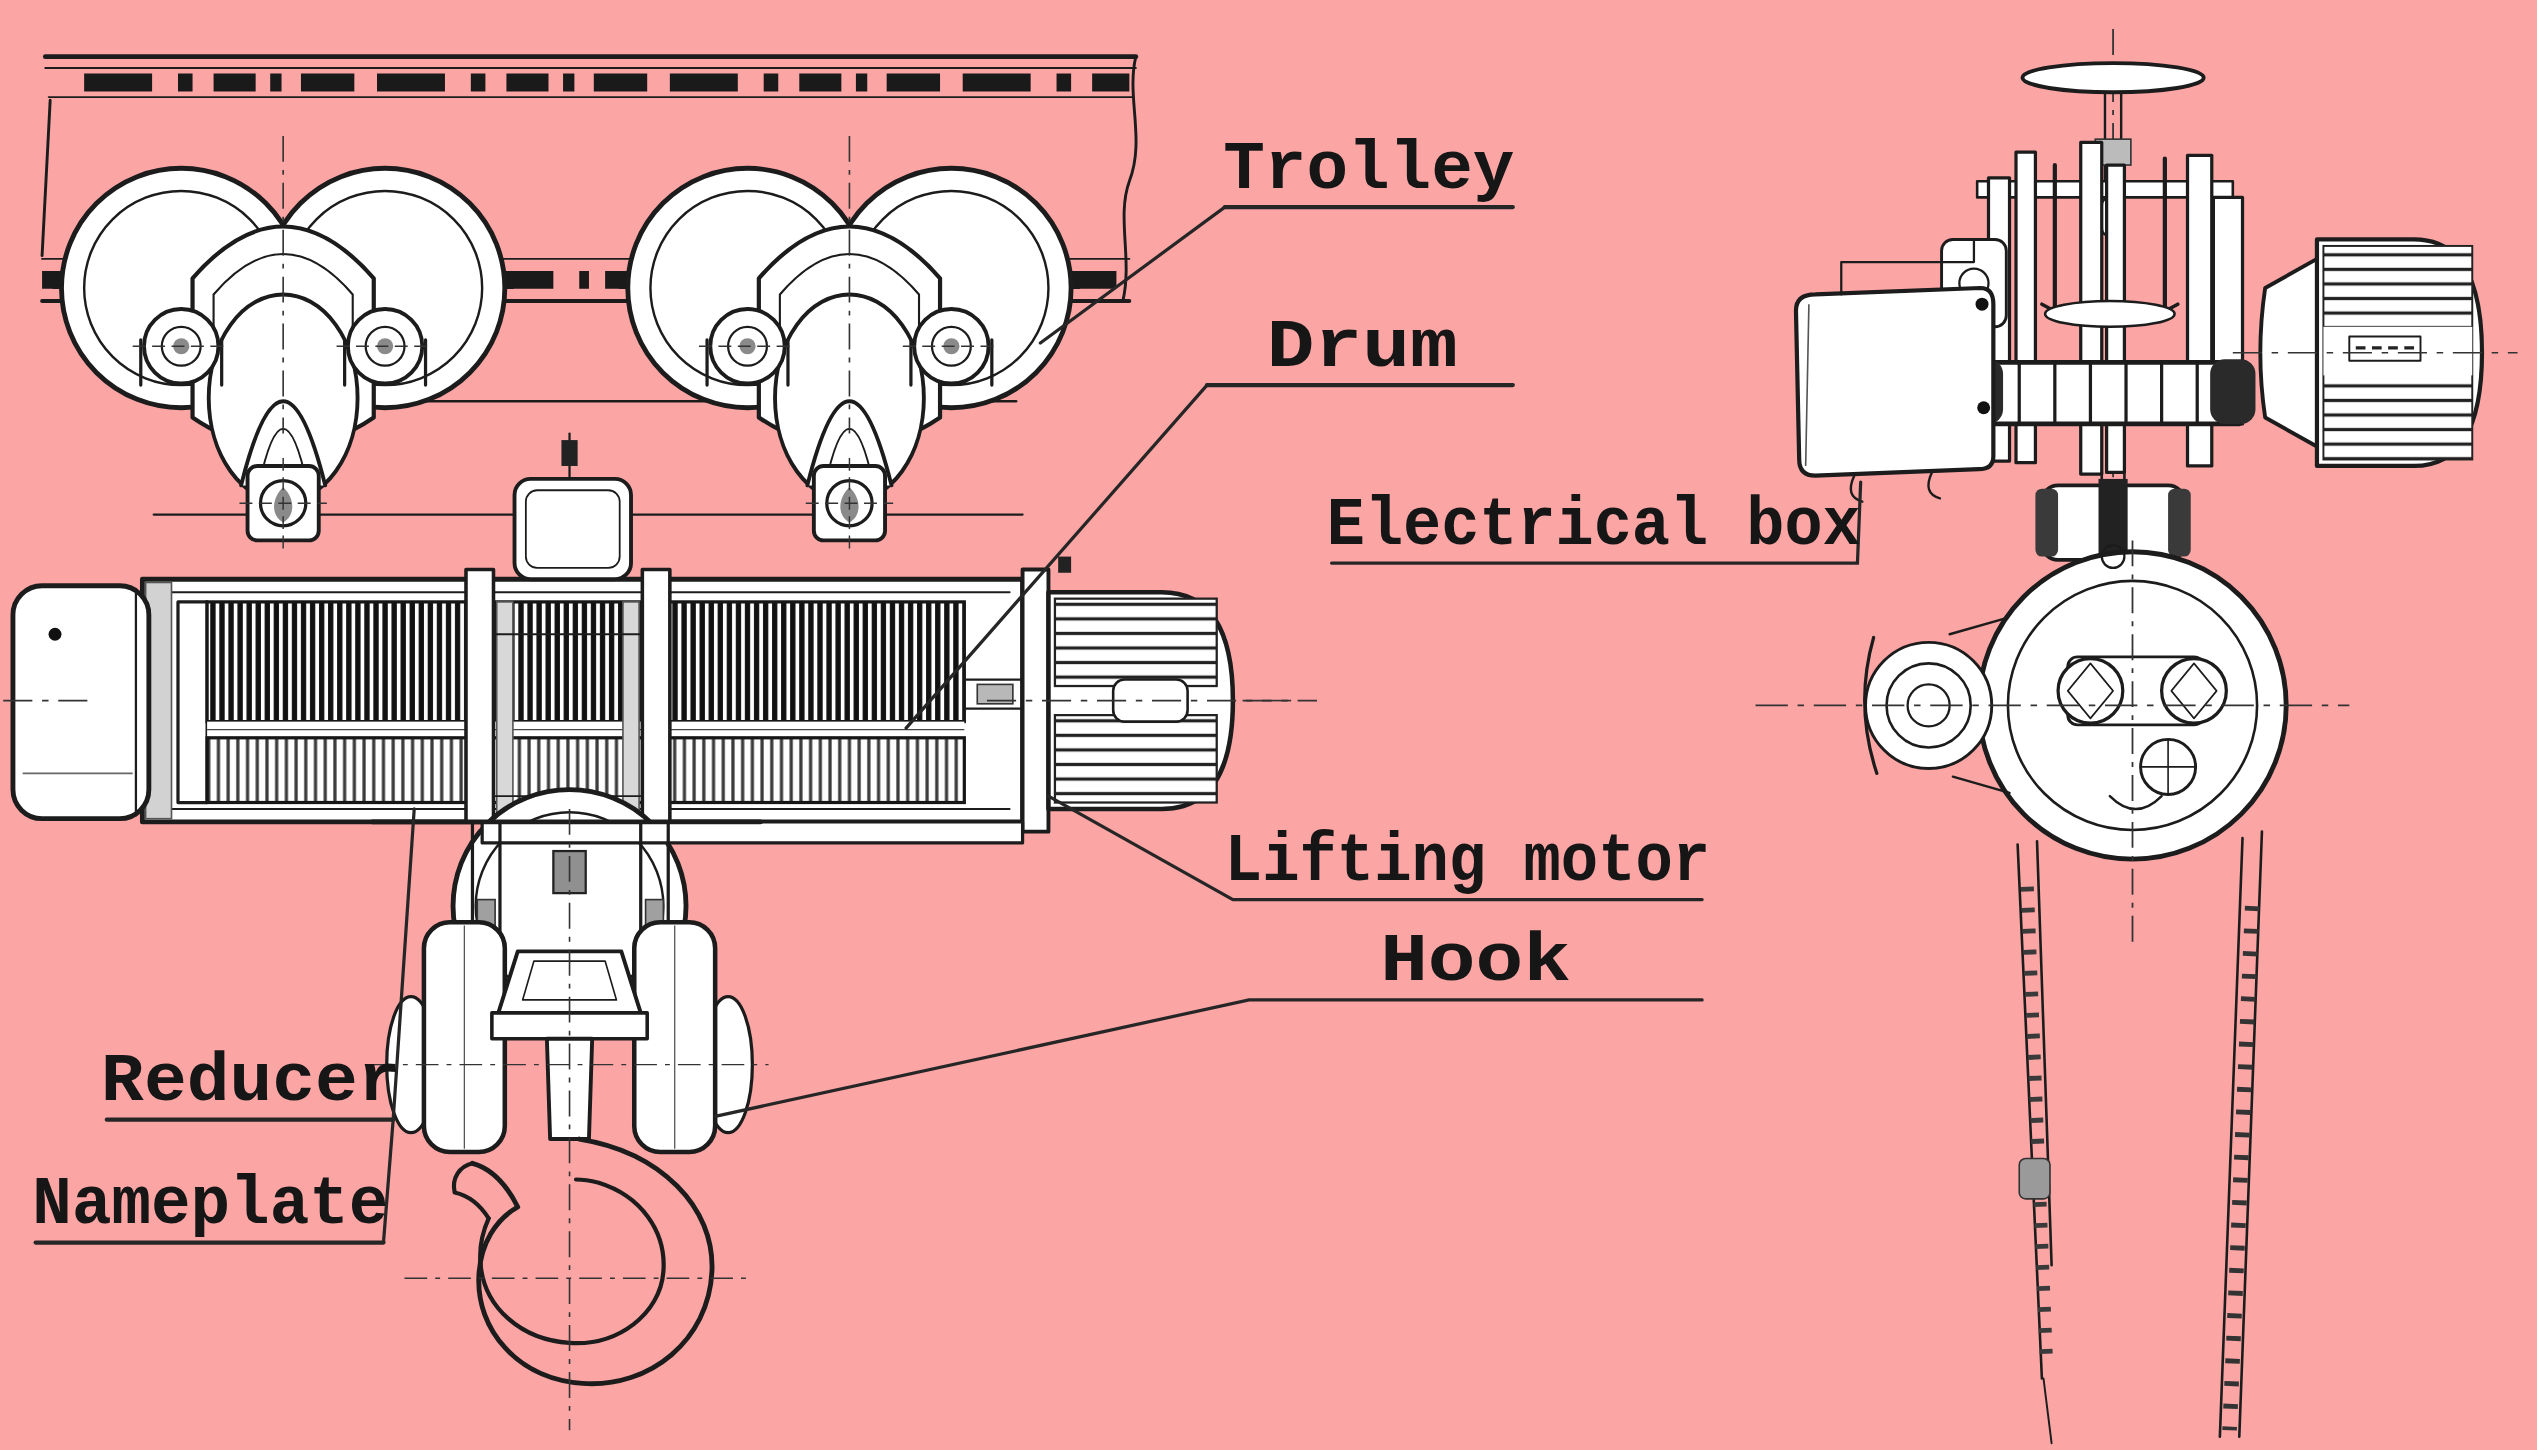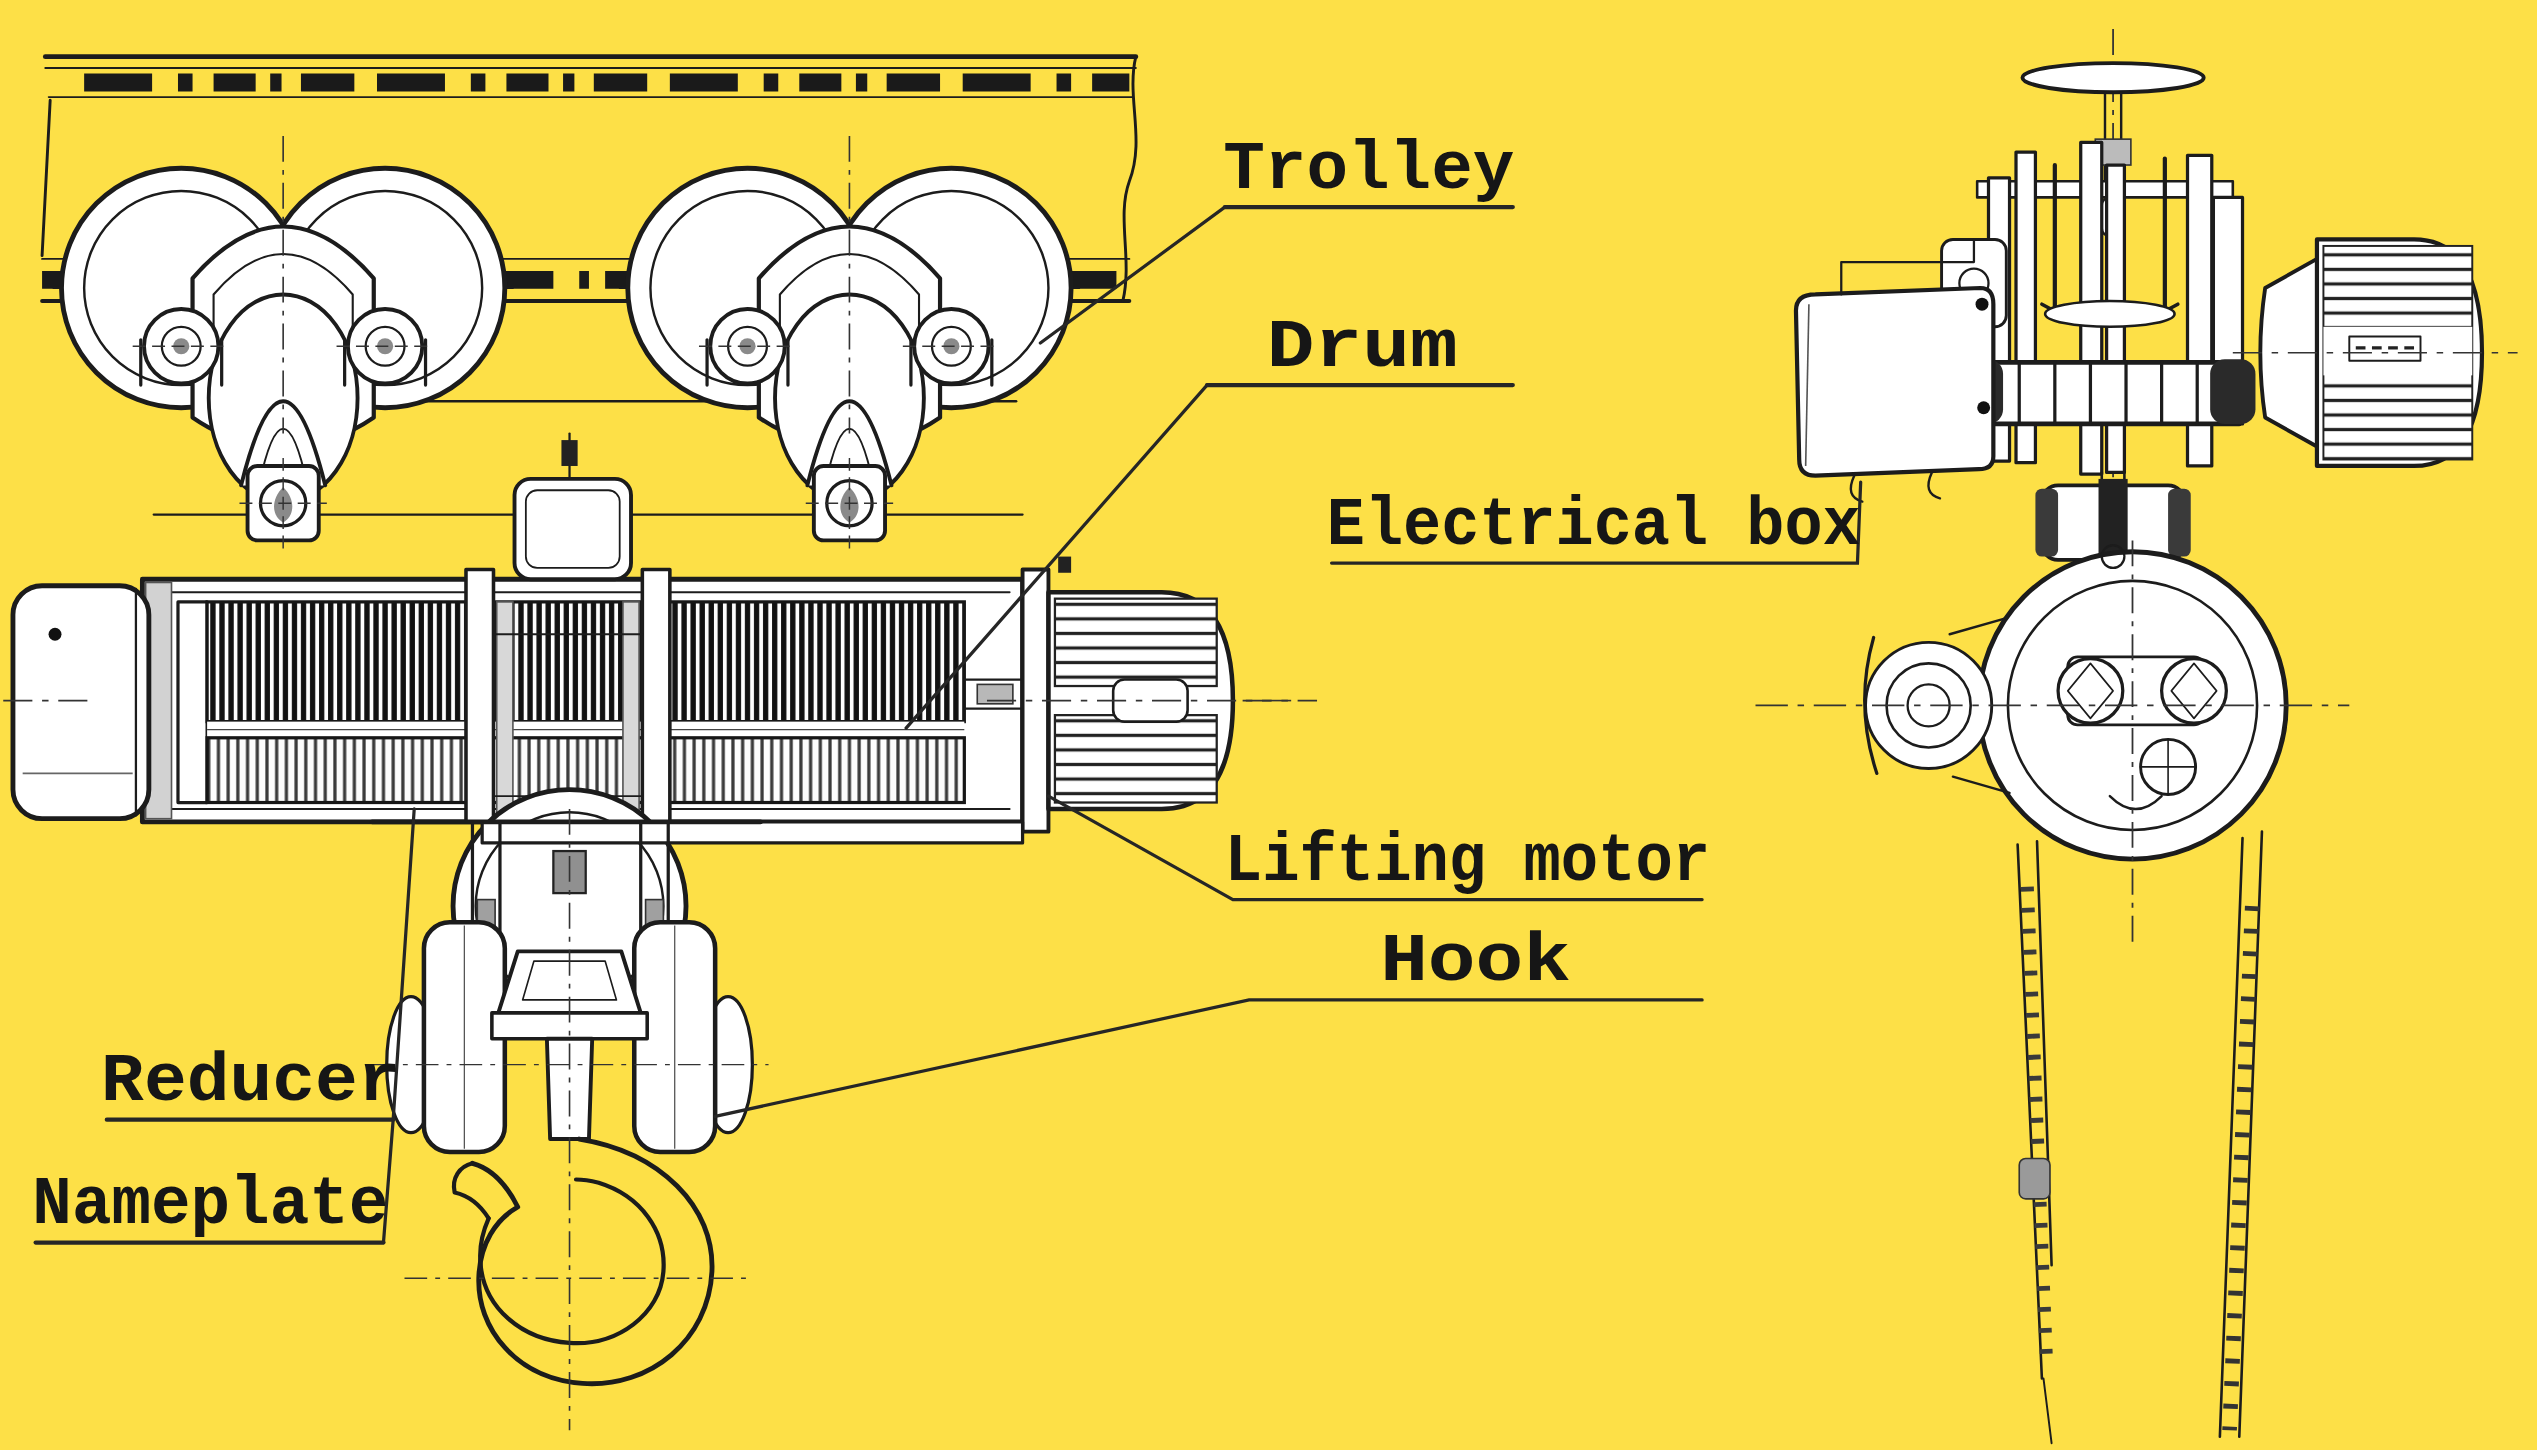--- a/index.html
+++ b/index.html
@@ -1,16 +1,16 @@
 <!DOCTYPE html>
 <html style="font-size:9.7px"><head>
 <meta charset="utf-8">
 <style>
   html,body{margin:0;padding:0;background:#ffffff;}
-  .stage{width:100vw;max-width:100%;aspect-ratio:1568/896;max-height:100vh;margin:0 auto;position:relative;background:#fde047;}
+  .stage{width:100vw;max-width:100%;aspect-ratio:1568/896;max-height:100vh;margin:0 auto;position:relative;background:#fca5a5;}
   svg{display:block;width:100%;height:100%;}
   .ink{stroke:#1c1c1c;fill:none;stroke-linecap:round;stroke-linejoin:round;}
   .wfill{fill:#ffffff;}
   .callout-text{
     font-family:"Liberation Mono","DejaVu Sans Mono",monospace;
     font-weight:bold;font-size:42px;fill:#161616;text-anchor:middle;
   }
   .leader{stroke:#262626;stroke-width:2;fill:none;stroke-linecap:round;}
   .underline{stroke:#262626;stroke-width:2.6;fill:none;stroke-linecap:round;}
   .dashdot{stroke:#333;fill:none;}

